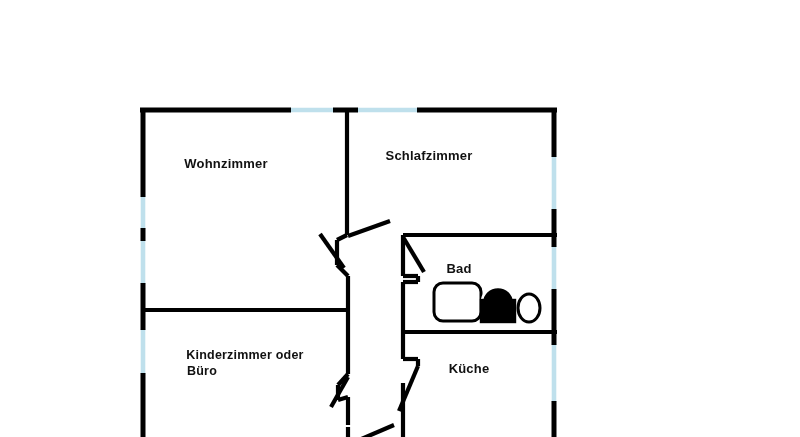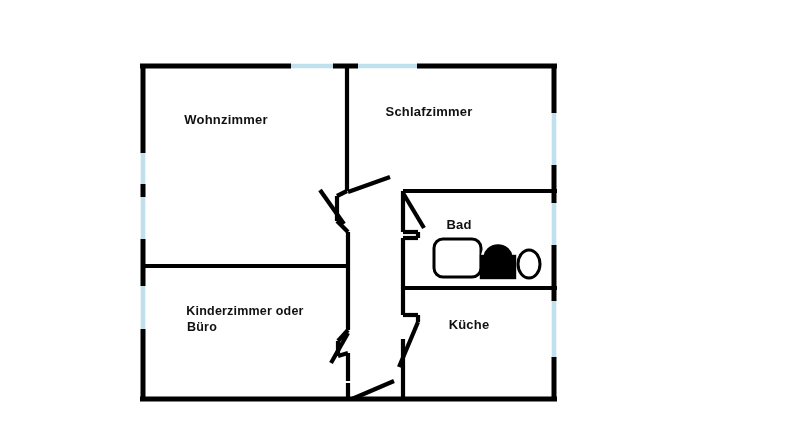--- a/index.html
+++ b/index.html
@@ -12,20 +12,21 @@
     width: 800px;
     height: 437px;
     overflow: hidden;
     font-family: "Liberation Sans", sans-serif;
   }
   #plan-root {
     position: relative;
     width: 800px;
     height: 336px;
     background: #ffffff;
+    margin-top: 44px;
   }
   #floorplan-svg {
     display: block;
     width: 800px;
     height: 437px;
   }
   .room-label {
     font-family: "Liberation Sans", sans-serif;
     font-weight: bold;
     fill: #111111;

